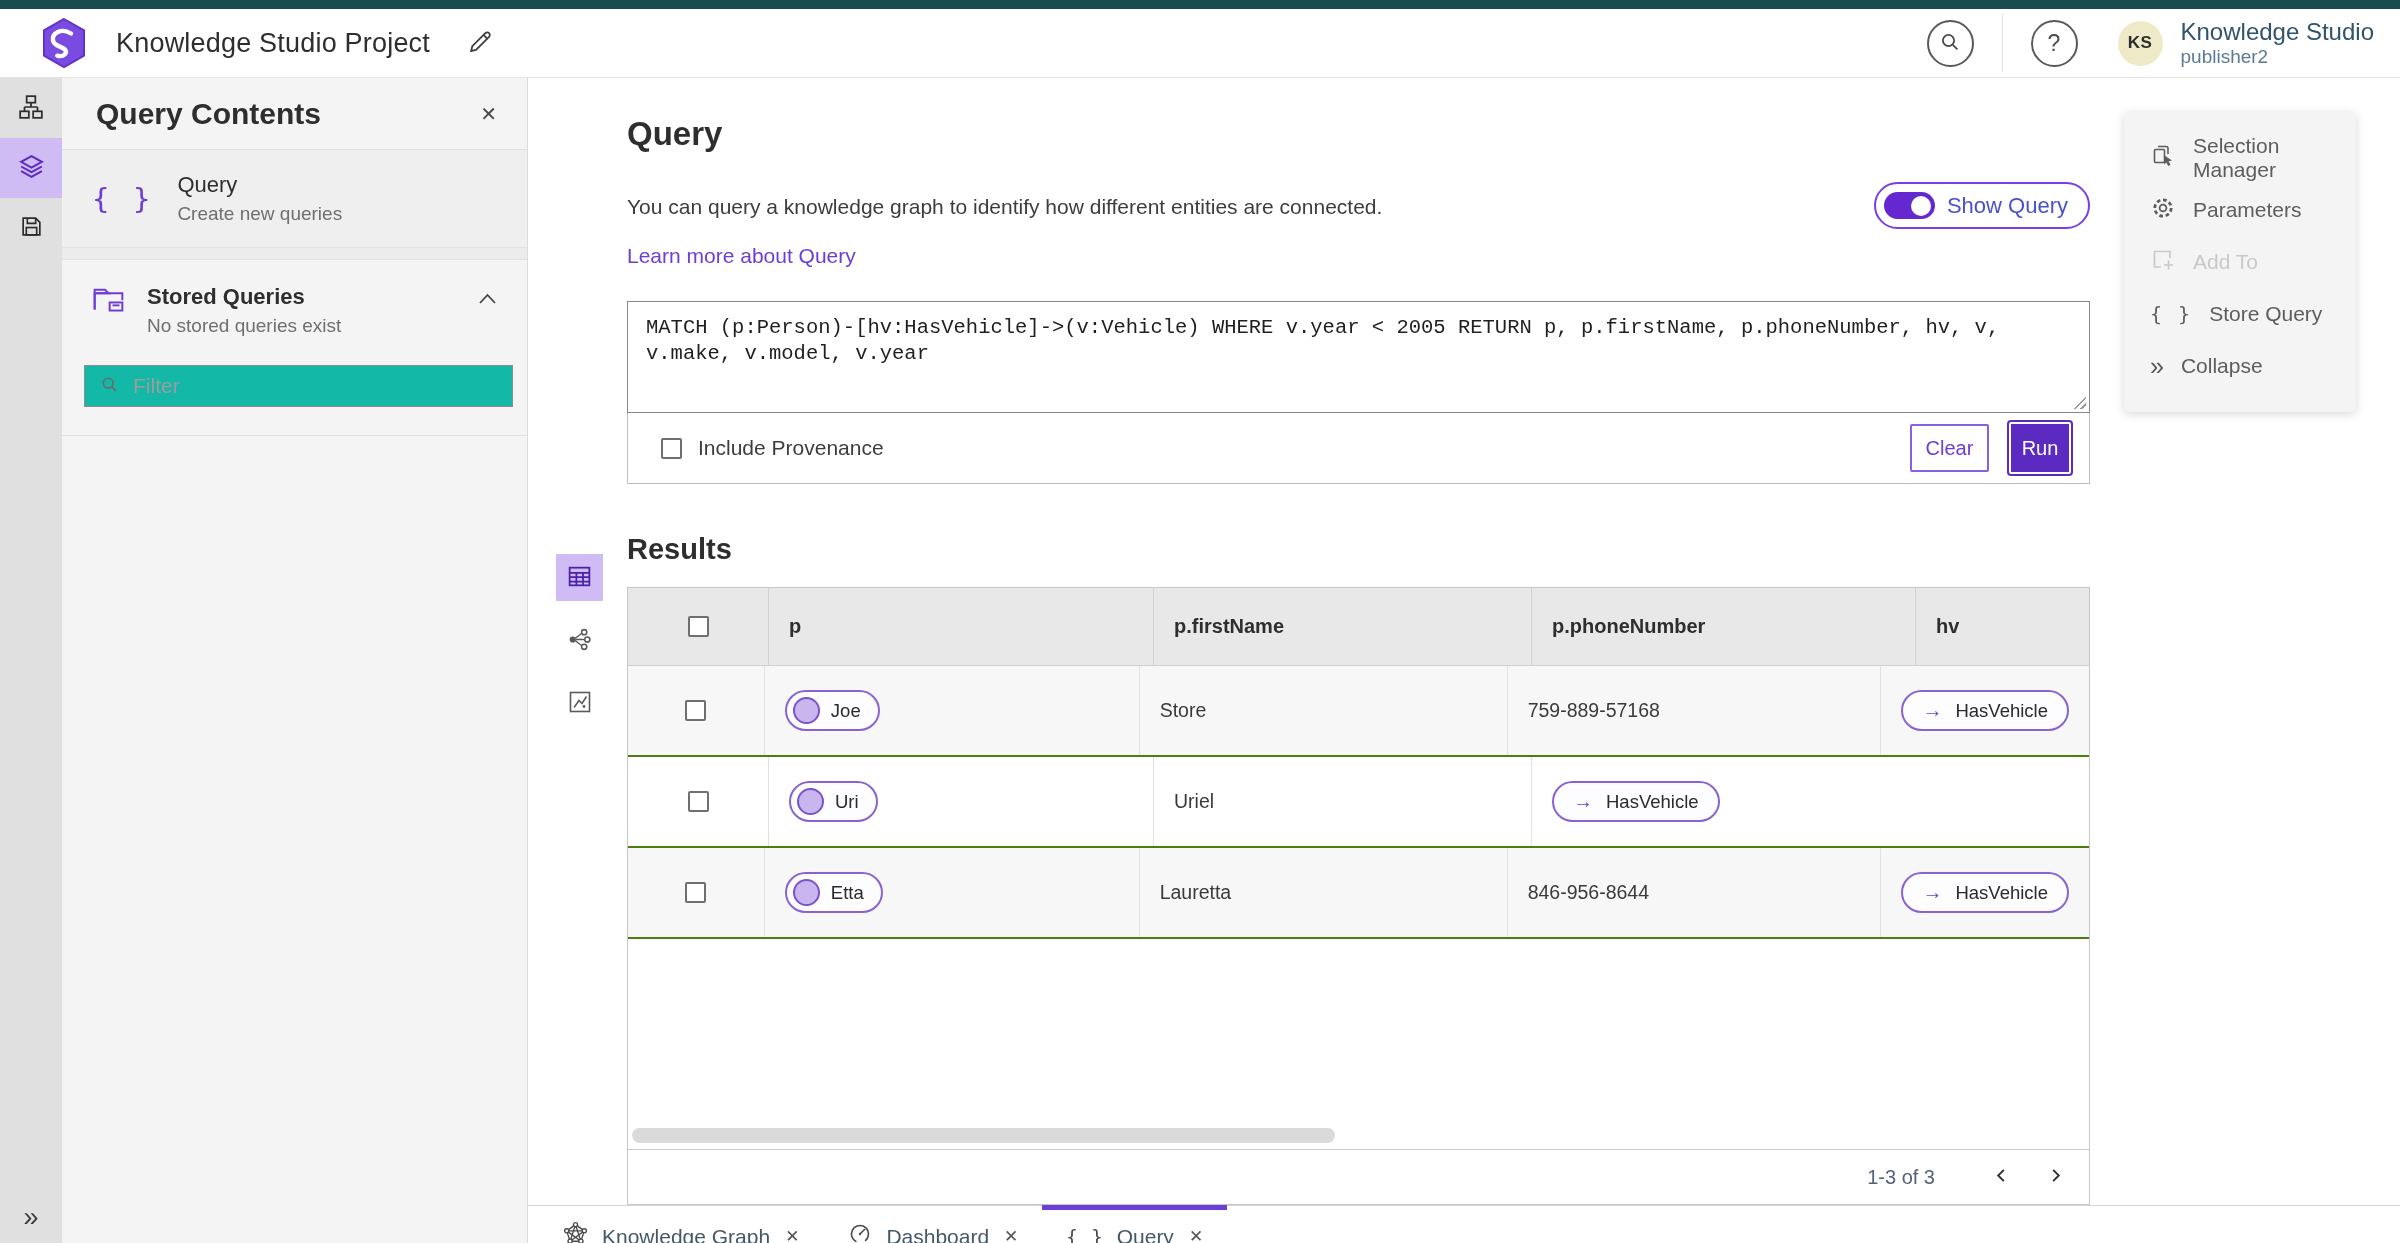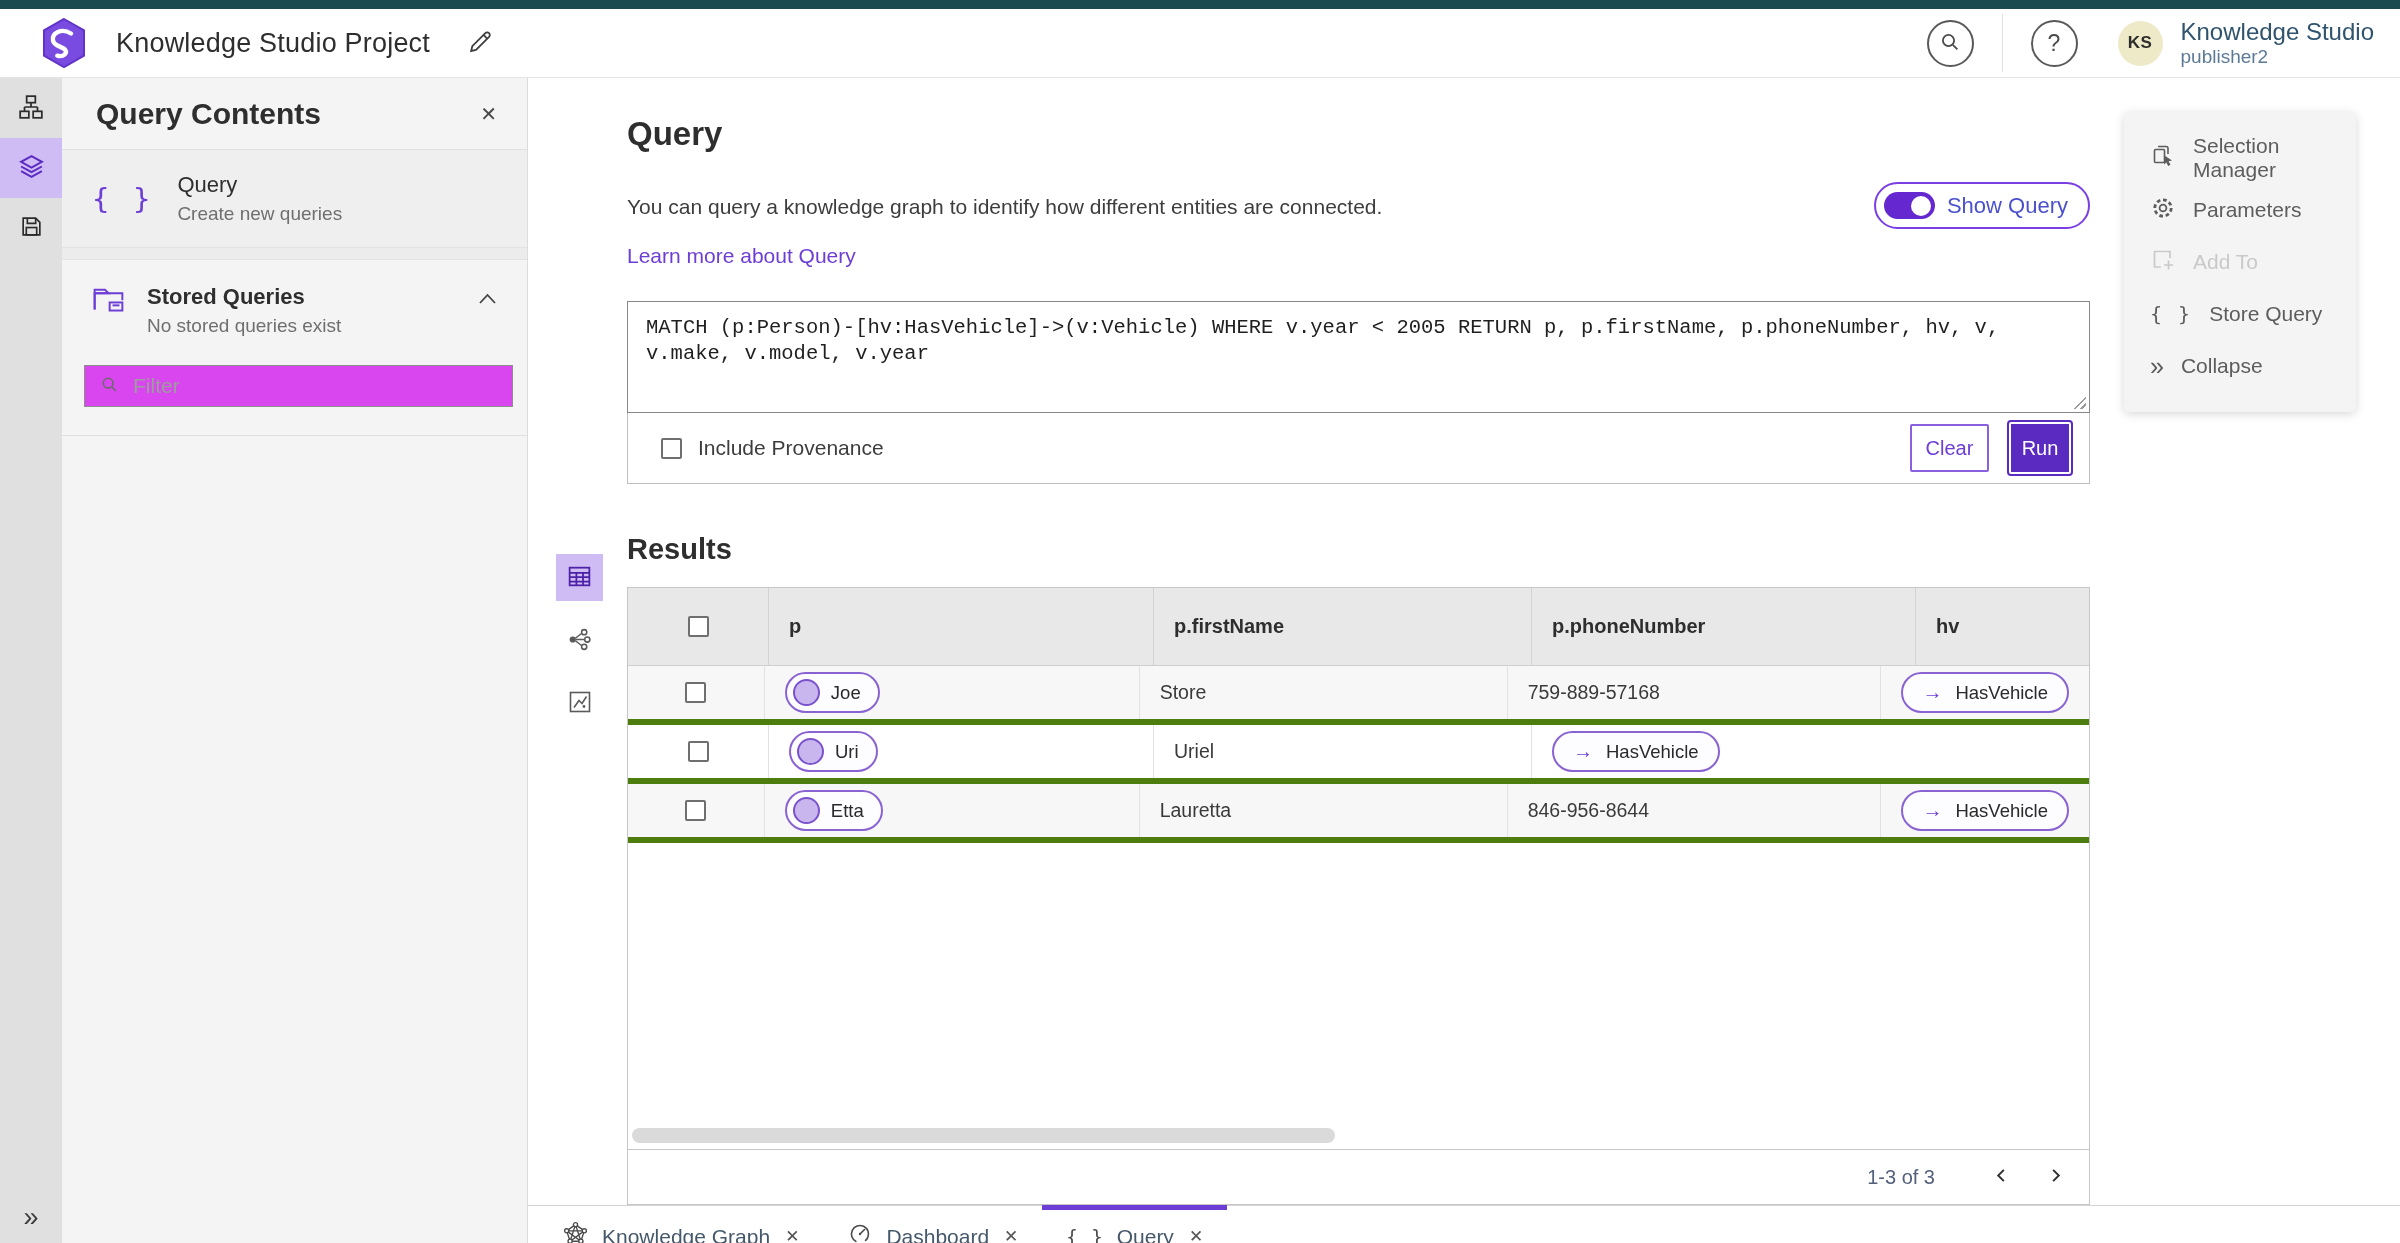--- a/index.html
+++ b/index.html
@@ -41,21 +41,21 @@
   .pi-text { display:flex; flex-direction:column; gap:5px; }
   .pi-title { font-size:22px; color:#2e2e2e; }
   .pi-desc { font-size:19px; color:#6f6f6f; }
   .section-gap { height:12px; background:#ececec; border-bottom:1px solid #e2e2e2; }
   .stored-row { display:flex; align-items:flex-start; gap:22px; padding:24px 30px 14px 30px; cursor:pointer; }
   .stored-text { display:flex; flex-direction:column; gap:5px; }
   .st-title { font-size:22px; font-weight:600; color:#2e2e2e; }
   .st-desc { font-size:19px; color:#6f6f6f; }
   .chev-up { margin-left:auto; background:none; border:none; cursor:pointer; padding-top:8px; }
   .filter-section { padding:14px 14px 28px 22px; border-bottom:1px solid #e0e0e0; }
-  .filter-box { height:42px; background:#d946ef; border:1px solid #8d8d8d; display:flex; align-items:center; padding:0 14px; gap:13px; }
+  .filter-box { height:42px; background:#14b8a6; border:1px solid #8d8d8d; display:flex; align-items:center; padding:0 14px; gap:13px; }
   .filter-input { border:none; outline:none; flex:1; font-size:21px; color:#3d3d3d; font-family:"Liberation Sans", sans-serif; background:transparent; }
   .filter-input::placeholder { color:#9d9d9d; }
 
   
   .main-col { flex:1; display:flex; flex-direction:column; background:#fff; min-width:0; }
   .main { flex:1; position:relative; }
   .content { width:1463px; margin-left:99px; position:relative; }
 
   .q-title { font-size:33px; font-weight:700; color:#2e2e2e; padding-top:37px; }
   .q-desc { font-size:21px; color:#3d3d3d; margin-top:42px; }
@@ -80,21 +80,21 @@
 
   .view-rail { position:absolute; left:-71px; top:476px; display:flex; flex-direction:column; gap:16px; }
   .view-btn { width:47px; height:47px; display:flex; align-items:center; justify-content:center; background:none; border:none; cursor:pointer; }
   .view-btn.active { background:#d0bcf4; }
 
   .table-outer { margin-top:21px; border:1px solid #c6c6c6; }
   .table-scroll { height:561px; position:relative; background:#fff; }
   .thead { display:flex; height:78px; background:#e8e8e8; border-bottom:1px solid #cfcfcf; }
   .th { display:flex; align-items:center; padding:0 20px; font-size:20px; font-weight:700; color:#2e2e2e; border-right:1px solid #d2d2d2; }
   .th:last-child { border-right:none; }
-  .trow { display:flex; height:59px; border-bottom:6px solid #4d7c0f; }
+  .trow { display:flex; height:91px; border-bottom:2px solid #4d7c0f; }
   .trow.alt { background:#f7f7f7; }
   .td { display:flex; align-items:center; padding:0 20px; font-size:19.5px; color:#3a3a3a; border-right:1px solid #e2e2e2; }
   .td:last-child { border-right:none; }
   .col-check { width:141px; justify-content:center; padding:0; }
   .col-p { width:385px; }
   .col-fn { width:378px; }
   .col-ph { width:384px; }
   .col-hv { flex:1; }
   .node-pill { display:inline-flex; align-items:center; gap:11px; height:41px; padding:0 17px 0 6px; border:2px solid #8a63d2; border-radius:21px; background:#fdfcff; cursor:pointer; }
   .node-dot { width:27px; height:27px; border-radius:50%; background:#c9b6ee; border:2px solid #7a52cc; flex:none; }

